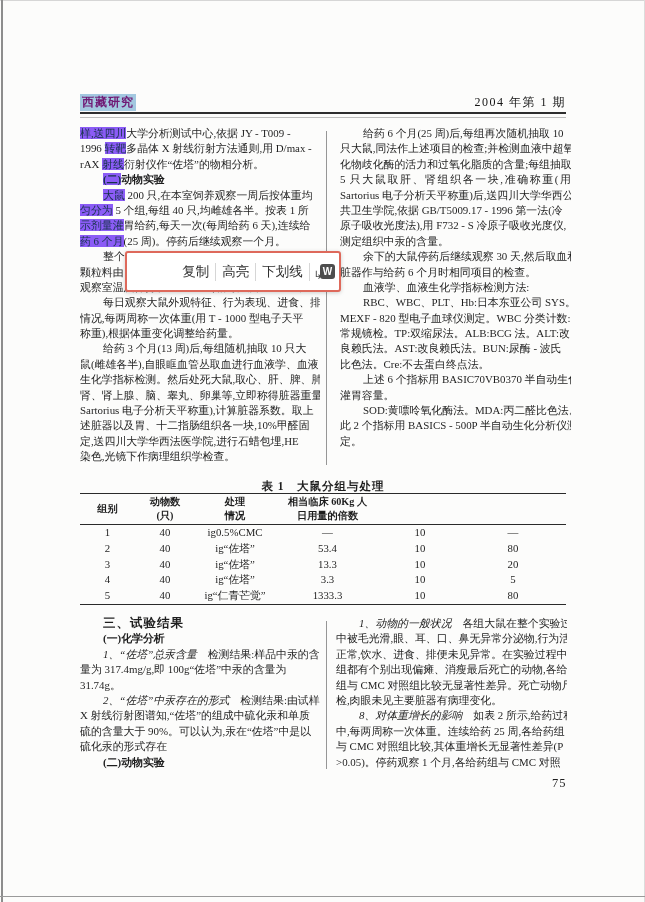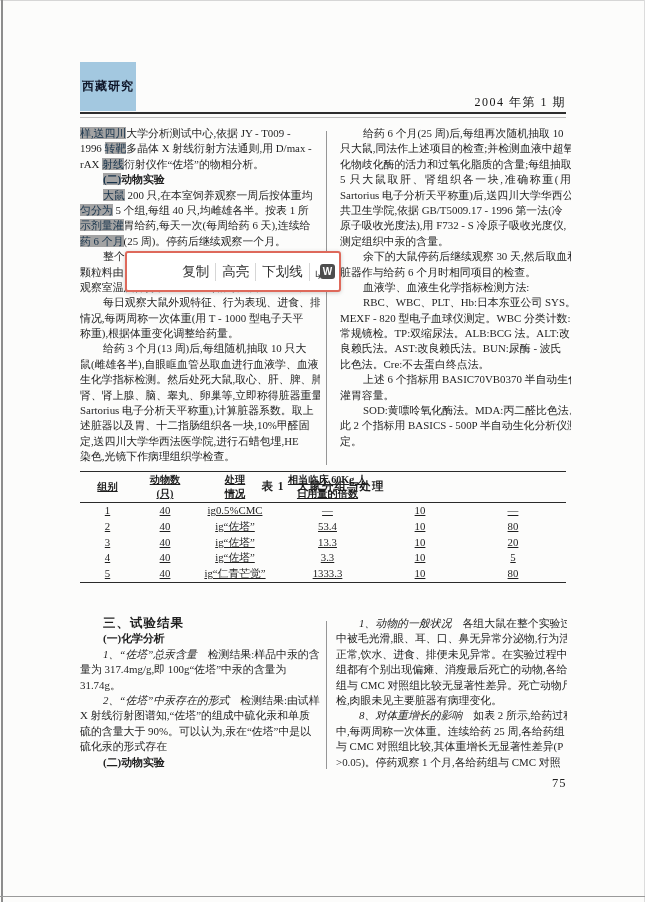--- a/index.html
+++ b/index.html
@@ -9,46 +9,46 @@
     font-family:"Liberation Serif","DejaVu Serif",serif;
     color:#1e1e1e;
   }
   .edge-left{position:absolute;left:1px;top:0;bottom:0;width:2px;background:#8d8d8d;}
   .edge-bottom{position:absolute;left:0;right:0;top:896px;height:1px;background:#9a9a9a;}
   .edge-top{position:absolute;left:0;right:0;top:0;height:1px;background:#d6d6d6;}
   .edge-right{position:absolute;right:0;top:0;bottom:0;width:1px;background:#dcdcdc;}
 
   .header{position:absolute;left:80px;width:486px;top:95px;height:16px;
           display:flex;justify-content:space-between;align-items:flex-end;font-size:12px;}
-  .journal{font-weight:bold;color:#0f172a;background:#a3c8e0;padding:16px 2px;letter-spacing:1px;}
+  .journal{font-weight:bold;color:#701a75;background:#a3c8e0;padding:0 2px;letter-spacing:1px;}
   .issue{color:#141414;letter-spacing:1.5px;}
   .rule1{position:absolute;left:80px;width:486px;top:112px;height:0;border-top:2px solid #2e2e2e;}
   .rule2{position:absolute;left:80px;width:486px;top:117px;height:0;border-top:1px solid #bdbdbd;}
 
   .col{position:absolute;overflow:hidden;}
   .col-tl{left:80px;top:126px;width:240px;height:342px;}
   .col-tr{left:340px;top:126px;width:231px;height:342px;}
   .col-bl{left:80px;top:616px;width:240px;height:158px;}
   .col-br{left:336px;top:616px;width:231px;height:158px;}
   .vdiv{position:absolute;width:1px;background:#969696;}
   .vdiv1{left:326px;top:131px;height:334px;}
   .vdiv2{left:326px;top:621px;height:148px;}
 
   .tline{height:15.4px;line-height:15.4px;font-size:10.9px;white-space:nowrap;}
   .tline.ind{text-indent:23px;}
   .tline.big{font-size:12.5px;font-weight:bold;letter-spacing:1px;}
   .tline.jst{text-align:justify;text-align-last:justify;white-space:normal;}
   .b{font-weight:bold;}
   .k{font-style:italic;}
-  .hl{background:#a3a3a3;color:#16324a;}
+  .hl{background:#8b5cf6;color:#16324a;}
 
   .tabletitle{position:absolute;left:80px;width:486px;top:479px;text-align:center;
               font-weight:bold;font-size:11.5px;letter-spacing:1px;}
-  .dtable{position:absolute;left:80px;top:471px;width:486px;
-          border-top:1.5px solid #2a2a2a;border-bottom:1.5px solid #2a2a2a;text-decoration:underline;}
+  .dtable{position:absolute;left:80px;top:493px;width:486px;
+          border-top:1.5px solid #2a2a2a;border-bottom:1.5px solid #2a2a2a;}
   .thead{display:grid;grid-template-columns:55px 60px 80px 105px 80px 106px;
          border-bottom:1px solid #2a2a2a;height:30px;}
   .thcell{display:flex;flex-direction:column;justify-content:flex-start;align-items:center;
           font-size:10.2px;font-weight:bold;line-height:14px;padding-top:1px;}
   .thcell.single{justify-content:center;padding-top:0;}
   .trow{display:grid;grid-template-columns:55px 60px 80px 105px 80px 106px;height:15.8px;}
   .tcell{font-size:10.8px;line-height:15.8px;text-align:center;white-space:nowrap;overflow:hidden;}
 
   .pagenum{position:absolute;left:552px;top:776px;font-size:12.5px;letter-spacing:1px;}
 

